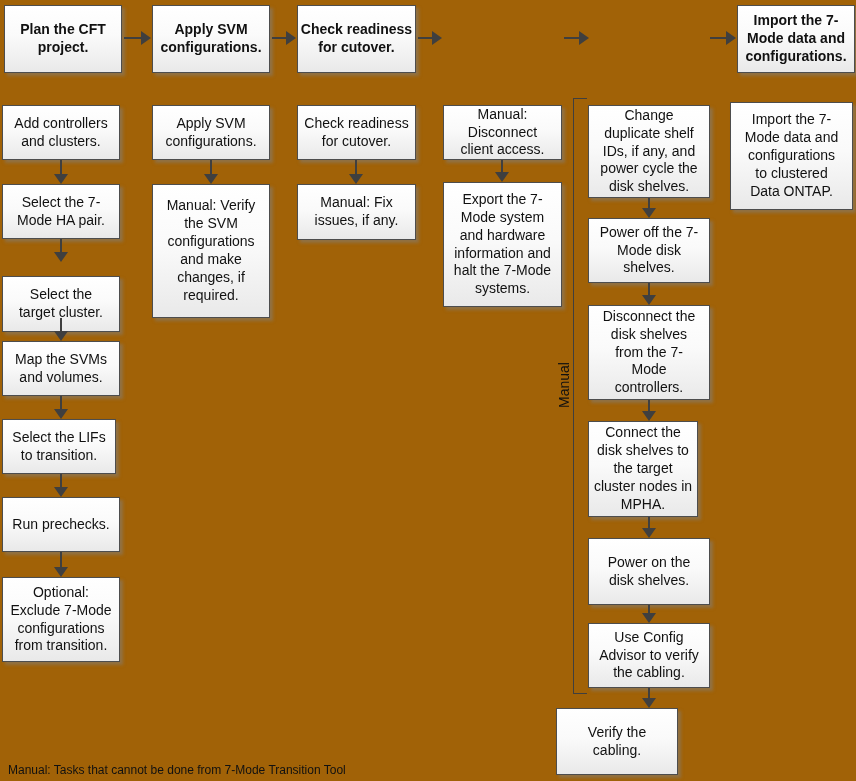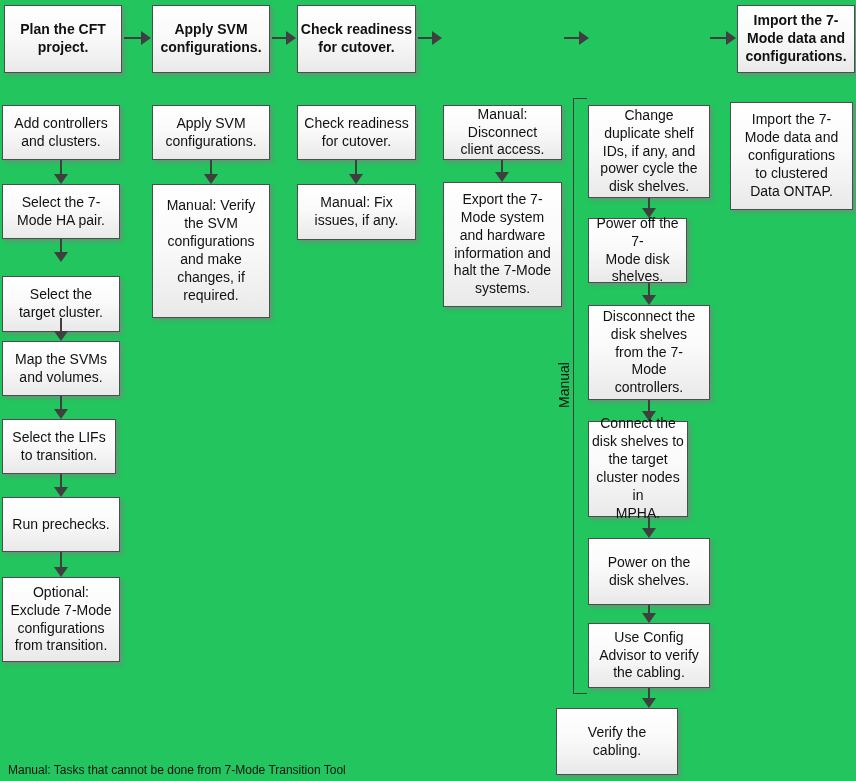--- a/index.html
+++ b/index.html
@@ -1,16 +1,16 @@
 <!DOCTYPE html>
 <html><head>
 <meta charset="utf-8">
 <style>
   html,body { margin:0; padding:0; background:#ffffff; font-family:"Liberation Sans", sans-serif; }
-  .canvas { position:relative; width:856px; height:781px; background:#22c55e; overflow:hidden;text-decoration:underline; }
+  .canvas { position:relative; width:856px; height:781px; background:#a16207; overflow:hidden;text-decoration:underline; }
 
   .box {
     position:absolute; box-sizing:border-box;
     border:1px solid #4d4d4d;
     background:linear-gradient(180deg,#ffffff 0%,#fafafa 45%,#e9e9e9 100%);
     box-shadow:3px 3px 3px rgba(130,130,130,0.5);
     display:flex; align-items:center; justify-content:center;
     text-align:center; font-size:14px; line-height:1.28; color:#111;
     white-space:pre-line; padding:2px;
   }
@@ -115,31 +115,31 @@
 systems.</div>
   </div>
 
   <div>
     <div class="box" style="left:588px;top:105px;width:122px;height:93px">Change
 duplicate shelf
 IDs, if any, and
 power cycle the
 disk shelves.</div>
     <div class="varrow" style="left:642px;top:198px;height:20px"></div>
-    <div class="box" style="left:588px;top:218px;width:99px;height:65px">Power off the 7-
+    <div class="box" style="left:588px;top:218px;width:122px;height:65px">Power off the 7-
 Mode disk
 shelves.</div>
     <div class="varrow" style="left:642px;top:283px;height:22px"></div>
     <div class="box" style="left:588px;top:305px;width:122px;height:95px">Disconnect the
 disk shelves
 from the 7-
 Mode
 controllers.</div>
     <div class="varrow" style="left:642px;top:400px;height:21px"></div>
-    <div class="box" style="left:588px;top:421px;width:100px;height:96px">Connect the
+    <div class="box" style="left:588px;top:421px;width:110px;height:96px">Connect the
 disk shelves to
 the target
 cluster nodes in
 MPHA.</div>
     <div class="varrow" style="left:642px;top:517px;height:21px"></div>
     <div class="box" style="left:588px;top:538px;width:122px;height:67px">Power on the
 disk shelves.</div>
     <div class="varrow" style="left:642px;top:605px;height:18px"></div>
     <div class="box" style="left:588px;top:623px;width:122px;height:65px">Use Config
 Advisor to verify

